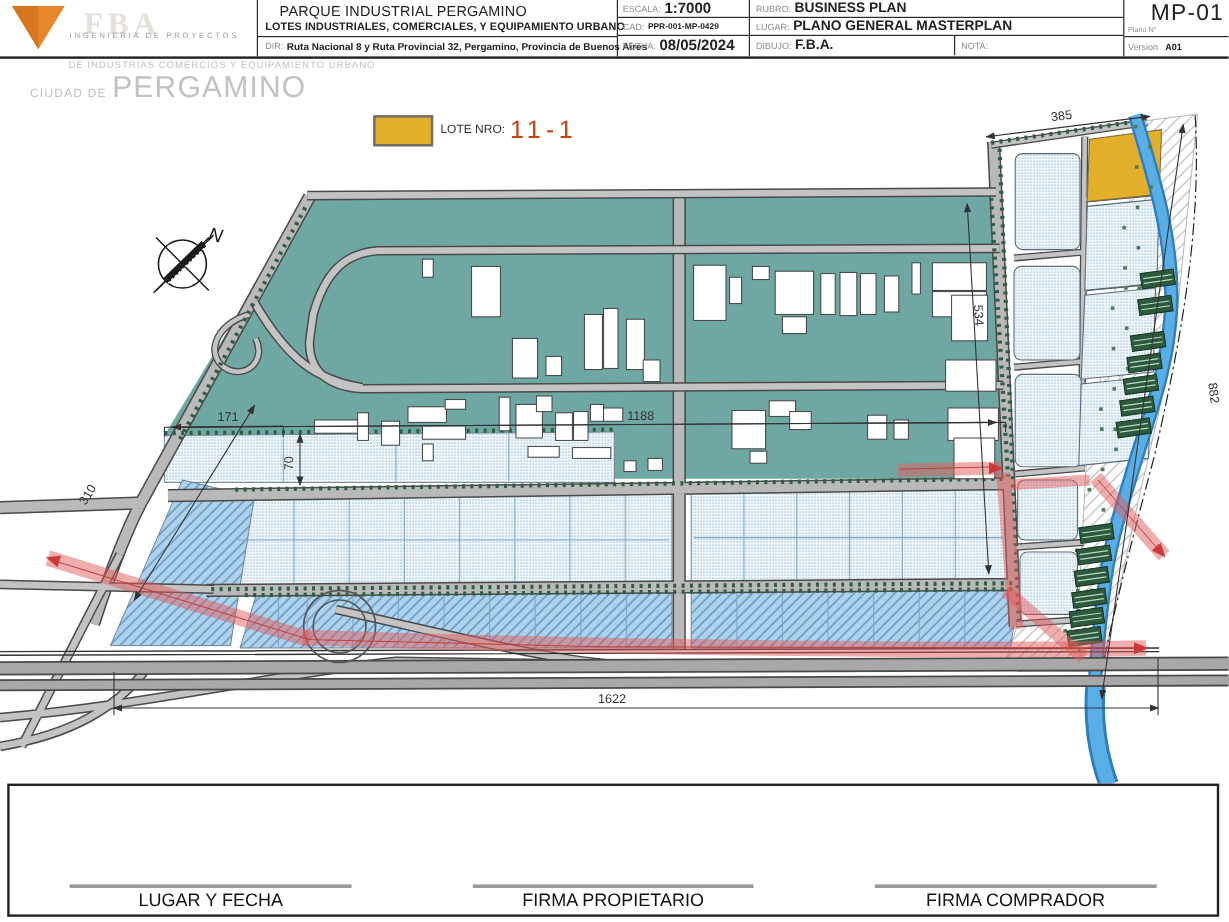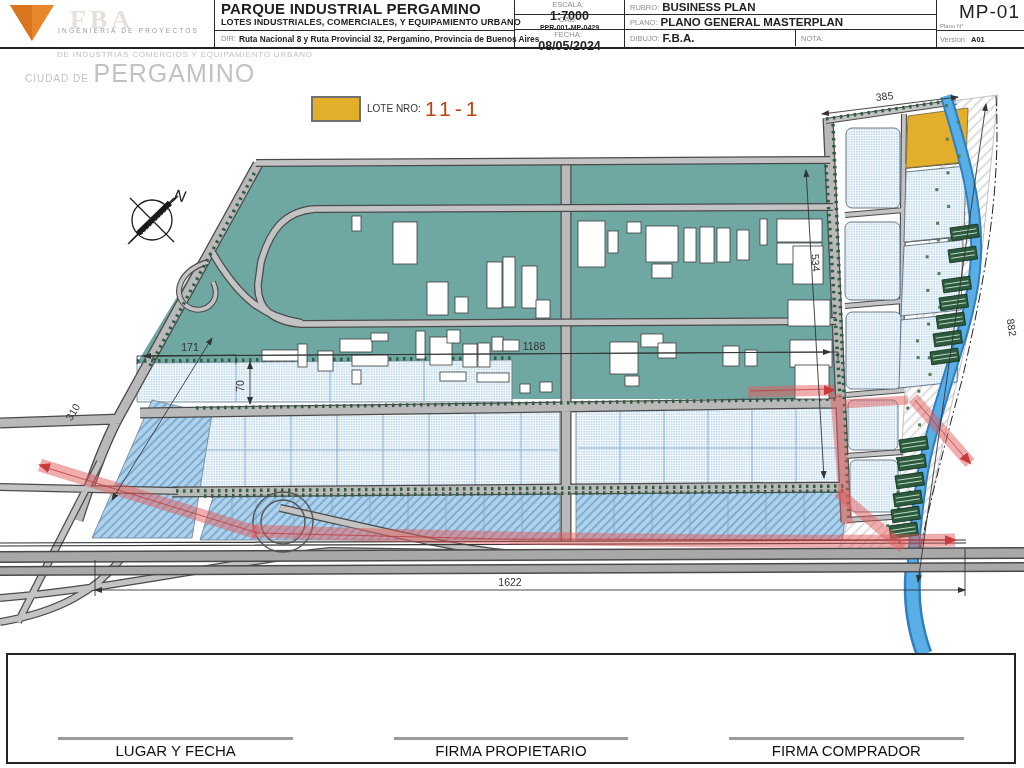--- a/index.html
+++ b/index.html
@@ -8,28 +8,28 @@
   
   #header{position:absolute;top:0;left:0;width:1024px;height:47px;background:#fff;
           border-bottom:2px solid #222;z-index:20;}
   .hcell{position:absolute;top:0;height:47px;box-sizing:border-box;}
   #cell-logo{left:0;width:214px;}
   #logo-wrap{position:absolute;left:8px;top:3px;display:flex;align-items:flex-start;}
   #logo-fba{font-size:26px;font-weight:bold;color:#e5e0da;letter-spacing:4px;margin-left:14px;margin-top:2px;font-family:Liberation Serif, serif;}
   #logo-tag{position:absolute;left:58px;top:27px;font-size:6.5px;letter-spacing:2.2px;color:#9a9a9a;white-space:nowrap;}
   #cell-main{left:214px;width:301px;border-left:1px solid #2a2a2a;border-right:1px solid #2a2a2a;}
   #main-top{height:31px;border-bottom:1px solid #2a2a2a;padding:1px 6px 0;box-sizing:border-box;}
-  #proj-title{font-size:15px;font-weight:bold;letter-spacing:.2px;line-height:16px;white-space:nowrap;}
+  #proj-title{font-size:12px;font-weight:normal;letter-spacing:.2px;line-height:16px;white-space:nowrap;margin-left:12px;}
   #proj-sub{font-size:9px;font-weight:bold;letter-spacing:.1px;line-height:10px;white-space:nowrap;}
   #main-dir{height:15px;display:flex;align-items:center;padding:0 6px;white-space:nowrap;}
   .lab{color:#8d8d8d;font-size:7.5px;margin-right:3px;}
   #dir-value{font-size:8.3px;font-weight:bold;}
   #cell-scale{left:515px;width:110px;border-right:1px solid #2a2a2a;}
   .srow{height:15px;box-sizing:border-box;border-bottom:1px solid #2a2a2a;display:flex;
-        align-items:center;padding:0 4px;white-space:nowrap;flex-direction:column;}
+        align-items:center;padding:0 4px;white-space:nowrap;}
   .srow:last-child{border-bottom:none;height:16px;}
   .sval-big{font-size:12.5px;font-weight:bold;}
   .sval-sm{font-size:7px;font-weight:bold;}
   #cell-right{left:625px;width:311px;}
   .rrow{height:15px;box-sizing:border-box;border-bottom:1px solid #2a2a2a;display:flex;
         align-items:center;padding:0 5px;white-space:nowrap;}
   .rrow:last-child{border-bottom:none;height:16px;padding:0;}
   .rval{font-size:11.5px;font-weight:bold;}
   #dibujo-box{width:170px;display:flex;align-items:center;padding:0 5px;height:100%;box-sizing:border-box;}
   #nota-box{flex:1;border-left:1px solid #2a2a2a;height:100%;display:flex;align-items:center;padding:0 5px;box-sizing:border-box;}
@@ -357,21 +357,21 @@
         <span class="sval-big">08/05/2024</span>
       </div>
     </div>
 
     <div class="hcell" id="cell-right">
       <div class="rrow">
         <span class="lab">RUBRO:</span>
         <span class="rval">BUSINESS PLAN</span>
       </div>
       <div class="rrow">
-        <span class="lab">PLANO:</span>
+        <span class="lab">LUGAR:</span>
         <span class="rval">PLANO GENERAL MASTERPLAN</span>
       </div>
       <div class="rrow">
         <div id="dibujo-box">
           <span class="lab">DIBUJO:</span>
           <span class="rval">F.B.A.</span>
         </div>
         <div id="nota-box">
           <span class="lab">NOTA:</span>
         </div>

